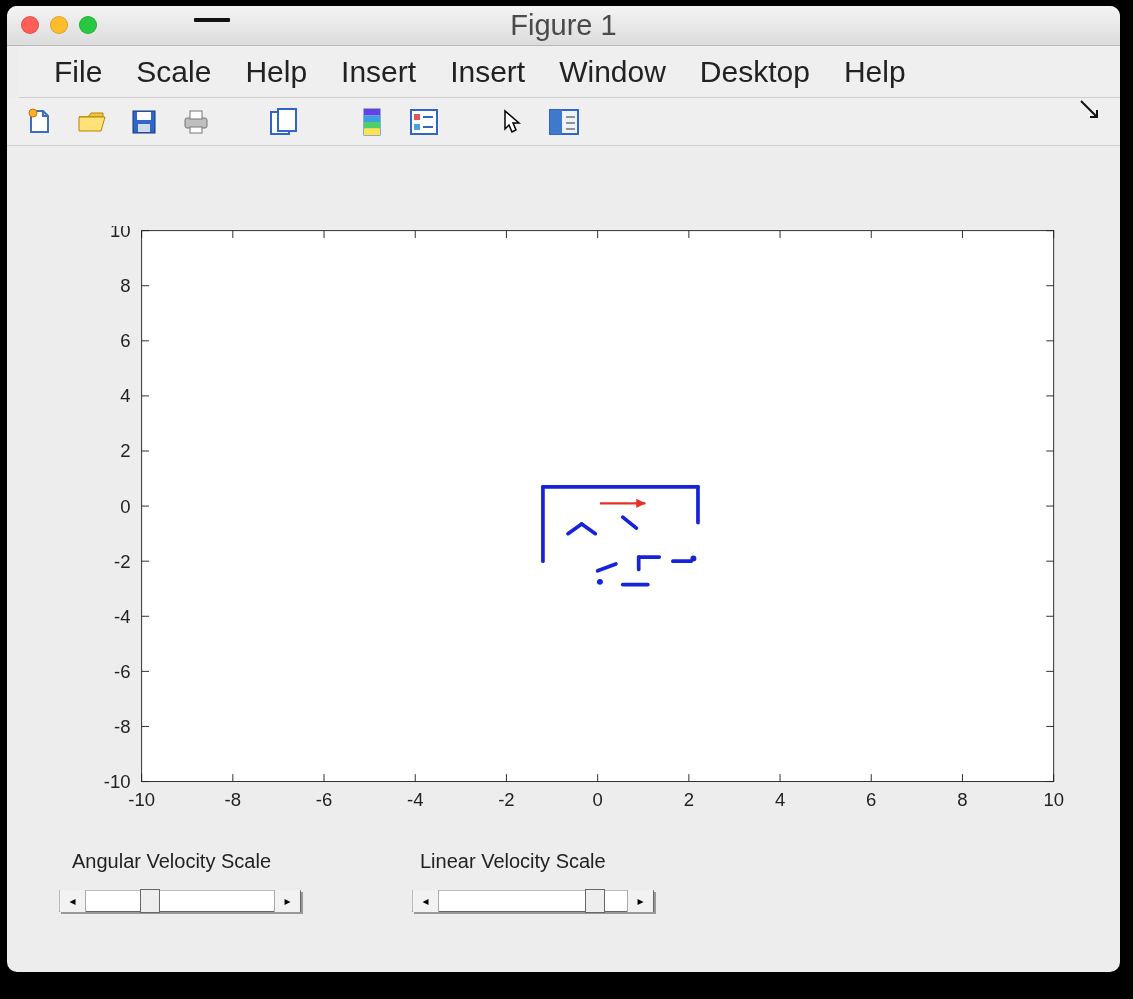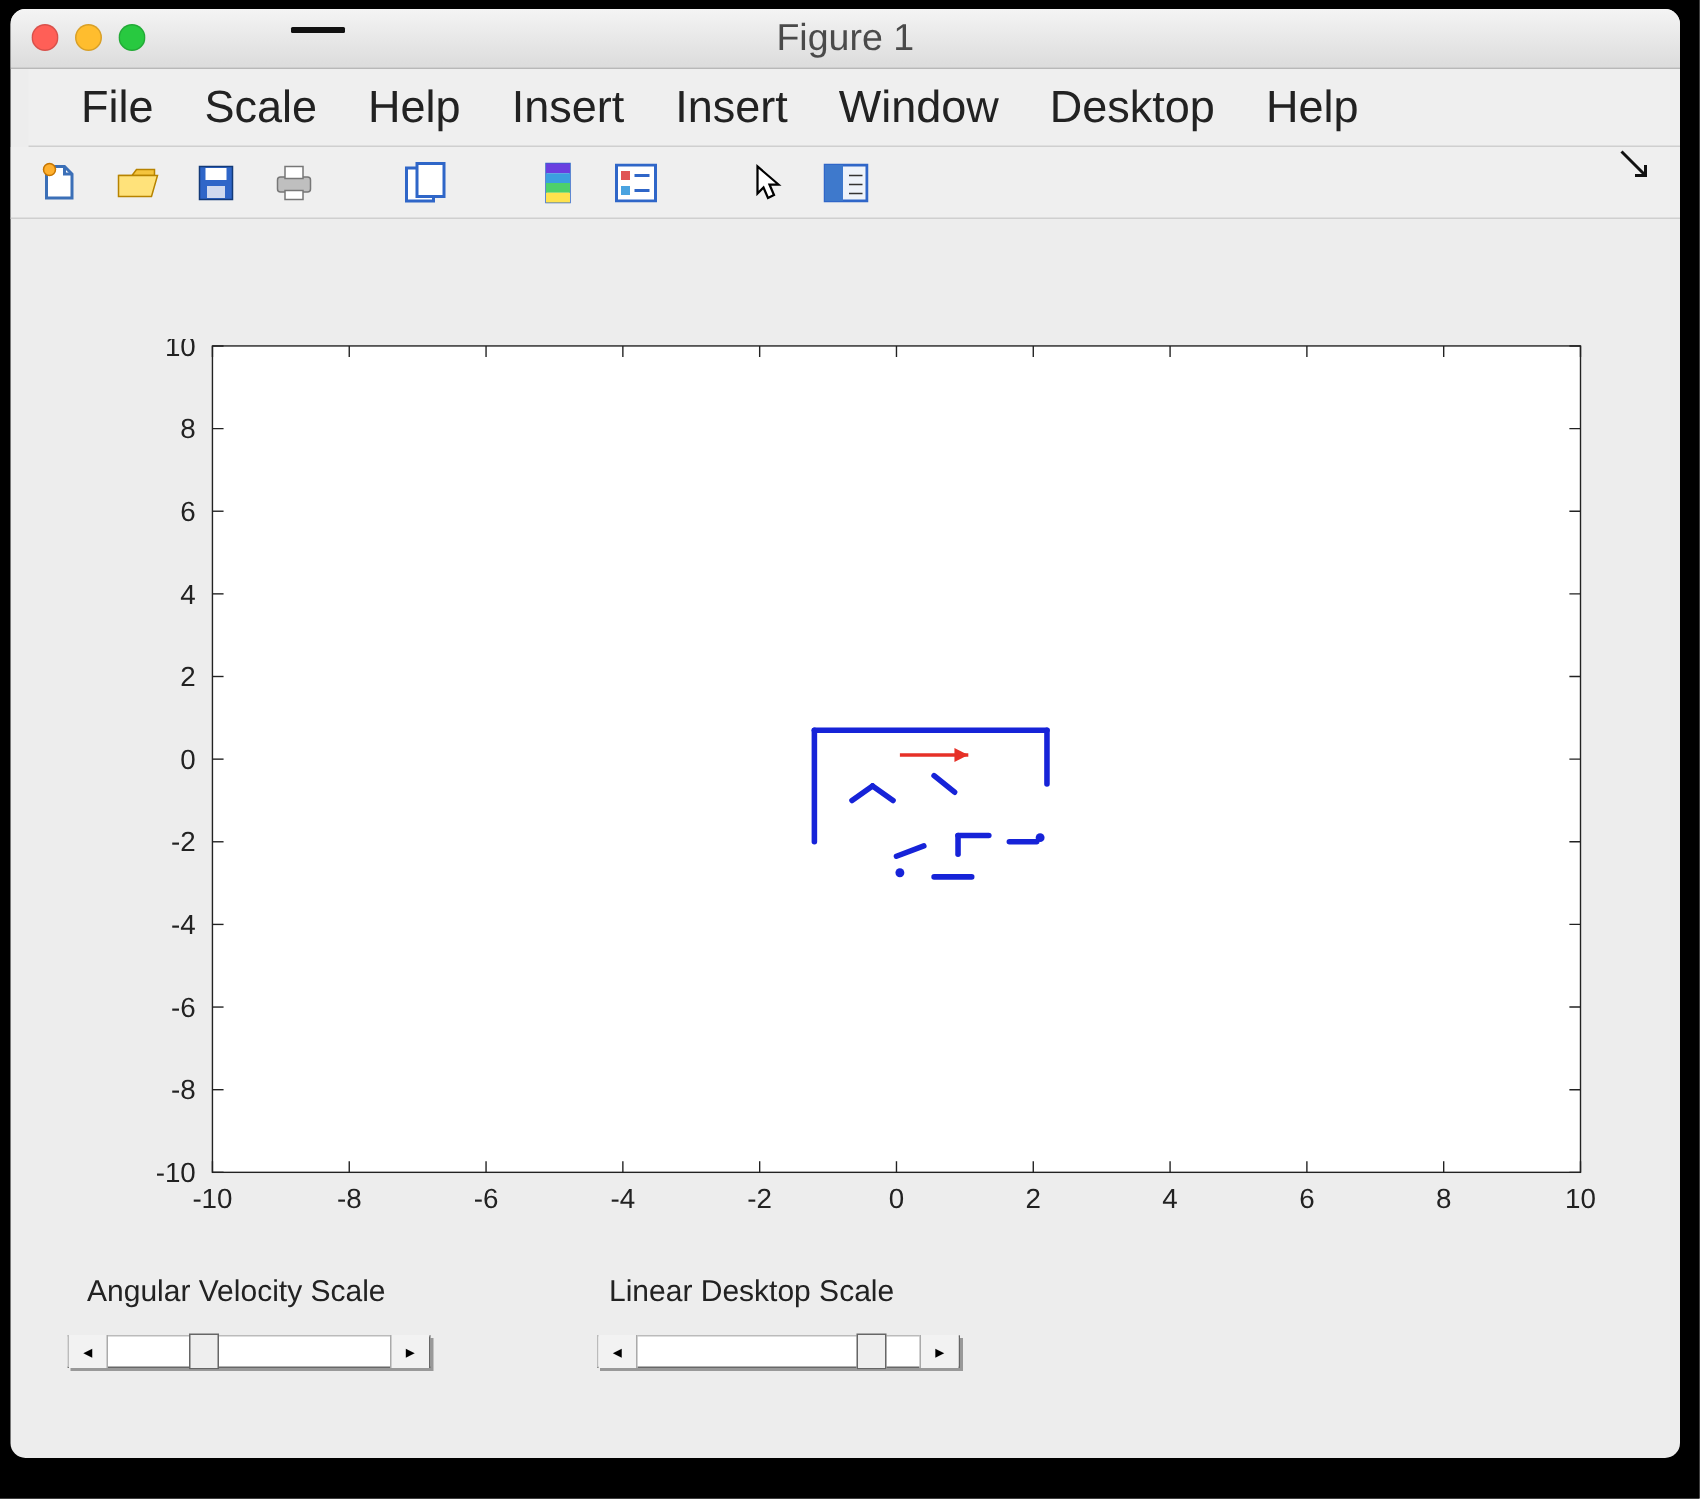--- a/index.html
+++ b/index.html
@@ -21,21 +21,21 @@
     background:linear-gradient(#f4f4f4,#dcdcdc);
     border-bottom:1px solid #b8b8b8;
     display:flex; align-items:center; position:relative;
   }
   .traffic { position:absolute; left:14px; top:10px; display:flex; gap:11px; }
   .dot { width:18px; height:18px; border-radius:50%; border:1px solid rgba(0,0,0,.15); }
   .dot.red { background:#ff5f57; }
   .dot.yellow { background:#ffbd2e; }
   .dot.green { background:#28c940; }
   .tbdash { position:absolute; left:187px; top:12px; width:36px; height:4px; background:#111; border-radius:1px; }
-  .titletext { width:100%; text-align:center; font-size:25px; color:#4a4a4a; font-weight:400; }
+  .titletext { width:100%; text-align:center; font-size:29px; color:#4a4a4a; font-weight:400; }
   
   .menubar {
     height:52px; background:#efefef; border-bottom:1px solid #cfcfcf;
     display:flex; align-items:center; padding:0 18px 0 18px; gap:0;
     font-size:30px; color:#222;
   }
   .menubar .mi { padding:4px 17px; cursor:default; }
   .menubar .expand { position:absolute; right:18px; top:50px; width:26px; height:26px;
     display:flex; align-items:center; justify-content:center; }
   
@@ -44,21 +44,21 @@
     display:flex; align-items:center; padding:0 16px; gap:18px;
   }
   .toolbar .tb { width:34px; height:32px; display:flex; align-items:center; justify-content:center; }
   .toolbar .gap { width:18px; }
   
   .plotwrap { position:absolute; left:45px; top:220px; width:1045px; height:600px; }
   
   .plotwrap svg { width:100%; height:100%; }
   .ticklabel { font-size:20px; fill:#222; font-family:inherit; }
   
-  .controls { position:absolute; left:36px; top:844px; width:1040px; height:110px; }
+  .controls { position:absolute; left:50px; top:844px; width:1040px; height:110px; }
   .ctrllabel { font-size:20px; color:#222; }
   .slider {
     display:flex; align-items:center; height:22px;
     border:1px outset #bbb; background:#fff;
   }
   .slider .arrow {
     width:26px; height:22px; background:#f2f2f2;
     display:flex; align-items:center; justify-content:center;
     border-right:1px solid #aaa;
     font-size:12px;
@@ -255,21 +255,21 @@
           <line x1="574.5875000000001" y1="387.28749999999997" x2="601.675" y2="387.28749999999997" stroke="#1623d8" stroke-width="4" stroke-linecap="round"></line>
           <line x1="628.7625" y1="362" x2="648.4625000000001" y2="362" stroke="#1623d8" stroke-width="4" stroke-linecap="round"></line>
           <circle cx="650.925" cy="359.025" r="3.2" fill="#1623d8"></circle>
           <line x1="549.9625000000001" y1="299.525" x2="599.2125" y2="299.525" stroke="#e63027" stroke-width="2.5"></line>
           <path d="M 599.2125 299.525 l -10 -5 l 0 10 z" fill="#e63027"></path>
         </svg>
     </div>
 
     <div class="controls">
       <div style="position:absolute; left:15px; top:0;" class="ctrllabel">Angular Velocity Scale</div>
-      <div style="position:absolute; left:363px; top:0;" class="ctrllabel">Linear Desktop Scale</div>
+      <div style="position:absolute; left:363px; top:0;" class="ctrllabel">Linear Velocity Scale</div>
 
       <div class="slider" style="position:absolute; left:2px; top:40px; width:242px; box-shadow:2px 2px 0 #999;">
         <div class="arrow">◂</div>
         <div class="track" id="ang-track">
             <div class="thumb" id="ang-thumb" style="left: 53.76px;"></div>
           </div>
         <div class="arrow right">▸</div>
       </div>
 
       <div class="slider" style="position:absolute; left:355px; top:40px; width:242px; box-shadow:2px 2px 0 #999;">

